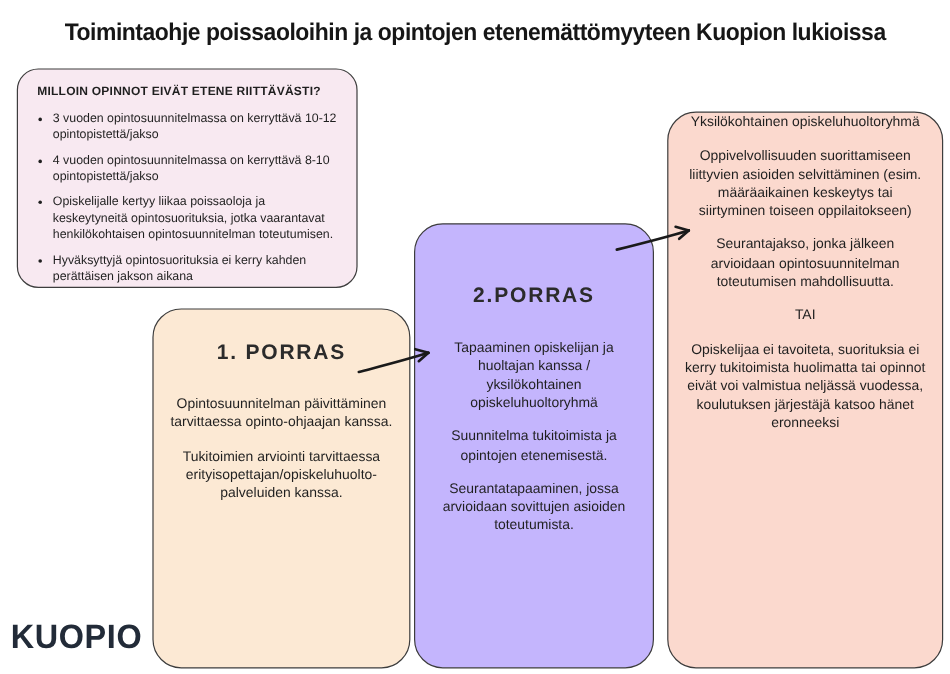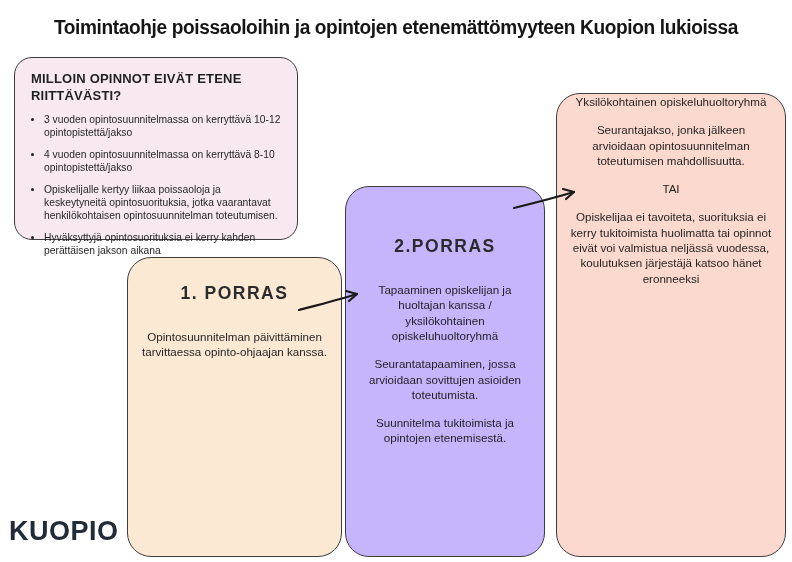--- a/index.html
+++ b/index.html
@@ -27,21 +27,21 @@
     box-sizing:border-box;
   }
 
   .info-box {
     left:14px; top:57px; width:284px; height:183px;
     border-radius:18px;
     padding:13px 14px 10px 16px;
     font-size:10.3px; line-height:1.28;
   }
   .info-box .heading {
-    font-weight:700; font-size:13px; letter-spacing:0.2px;
+    font-weight:700; font-size:10px; letter-spacing:0.2px;
     margin-bottom:9px;
   }
   .info-box ul { margin:0; padding-left:13px; list-style:disc outside; }
   .info-box li { margin-bottom:8.5px; }
 
   .step-box {
     border-radius:24px;
     text-align:center;
     padding:0 13px;
     font-size:11.6px; line-height:1.32;
@@ -87,31 +87,33 @@
       <li>3 vuoden opintosuunnitelmassa on kerryttävä 10-12 opintopistettä/jakso</li>
       <li>4 vuoden opintosuunnitelmassa on kerryttävä 8-10 opintopistettä/jakso</li>
       <li>Opiskelijalle kertyy liikaa poissaoloja ja keskeytyneitä opintosuorituksia, jotka vaarantavat henkilökohtaisen opintosuunnitelman toteutumisen.</li>
       <li>Hyväksyttyjä opintosuorituksia ei kerry kahden perättäisen jakson aikana</li>
     </ul>
   </div>
 
   <div class="box step-box step-1" style="background-color: rgb(252, 233, 212);">
     <div class="step-heading">1. PORRAS</div>
     <p>Opintosuunnitelman päivittäminen tarvittaessa opinto-ohjaajan kanssa.</p>
+    <p>Tukitoimien arviointi tarvittaessa erityisopettajan/opiskeluhuolto- palveluiden kanssa.</p>
   </div>
 
   <div class="box step-box step-2" style="background-color: #c4b5fd;">
     <div class="step-heading">2.PORRAS</div>
     <p>Tapaaminen opiskelijan ja huoltajan kanssa / yksilökohtainen opiskeluhuoltoryhmä</p>
+    <p>Suunnitelma tukitoimista ja opintojen etenemisestä.</p>
     <p>Seurantatapaaminen, jossa arvioidaan sovittujen asioiden toteutumista.</p>
-    <p>Suunnitelma tukitoimista ja opintojen etenemisestä.</p>
   </div>
 
   <div class="box step-box step-3" style="background-color: rgb(251, 217, 206);">
     <p>Yksilökohtainen opiskeluhuoltoryhmä</p>
+    <p>Oppivelvollisuuden suorittamiseen liittyvien asioiden selvittäminen (esim. määräaikainen keskeytys tai siirtyminen toiseen oppilaitokseen)</p>
     <p>Seurantajakso, jonka jälkeen arvioidaan opintosuunnitelman toteutumisen mahdollisuutta.</p>
     <p>TAI</p>
     <p>Opiskelijaa ei tavoiteta, suorituksia ei kerry tukitoimista huolimatta tai opinnot eivät voi valmistua neljässä vuodessa, koulutuksen järjestäjä katsoo hänet eronneeksi</p>
   </div>
 
   <svg class="arrows" viewBox="0 0 792 562">
     <g>
       <path d="M299,310 C318,305 338,300 357,294"></path>
       <path d="M357,294 L346,291"></path>
       <path d="M357,294 L349,301"></path>

